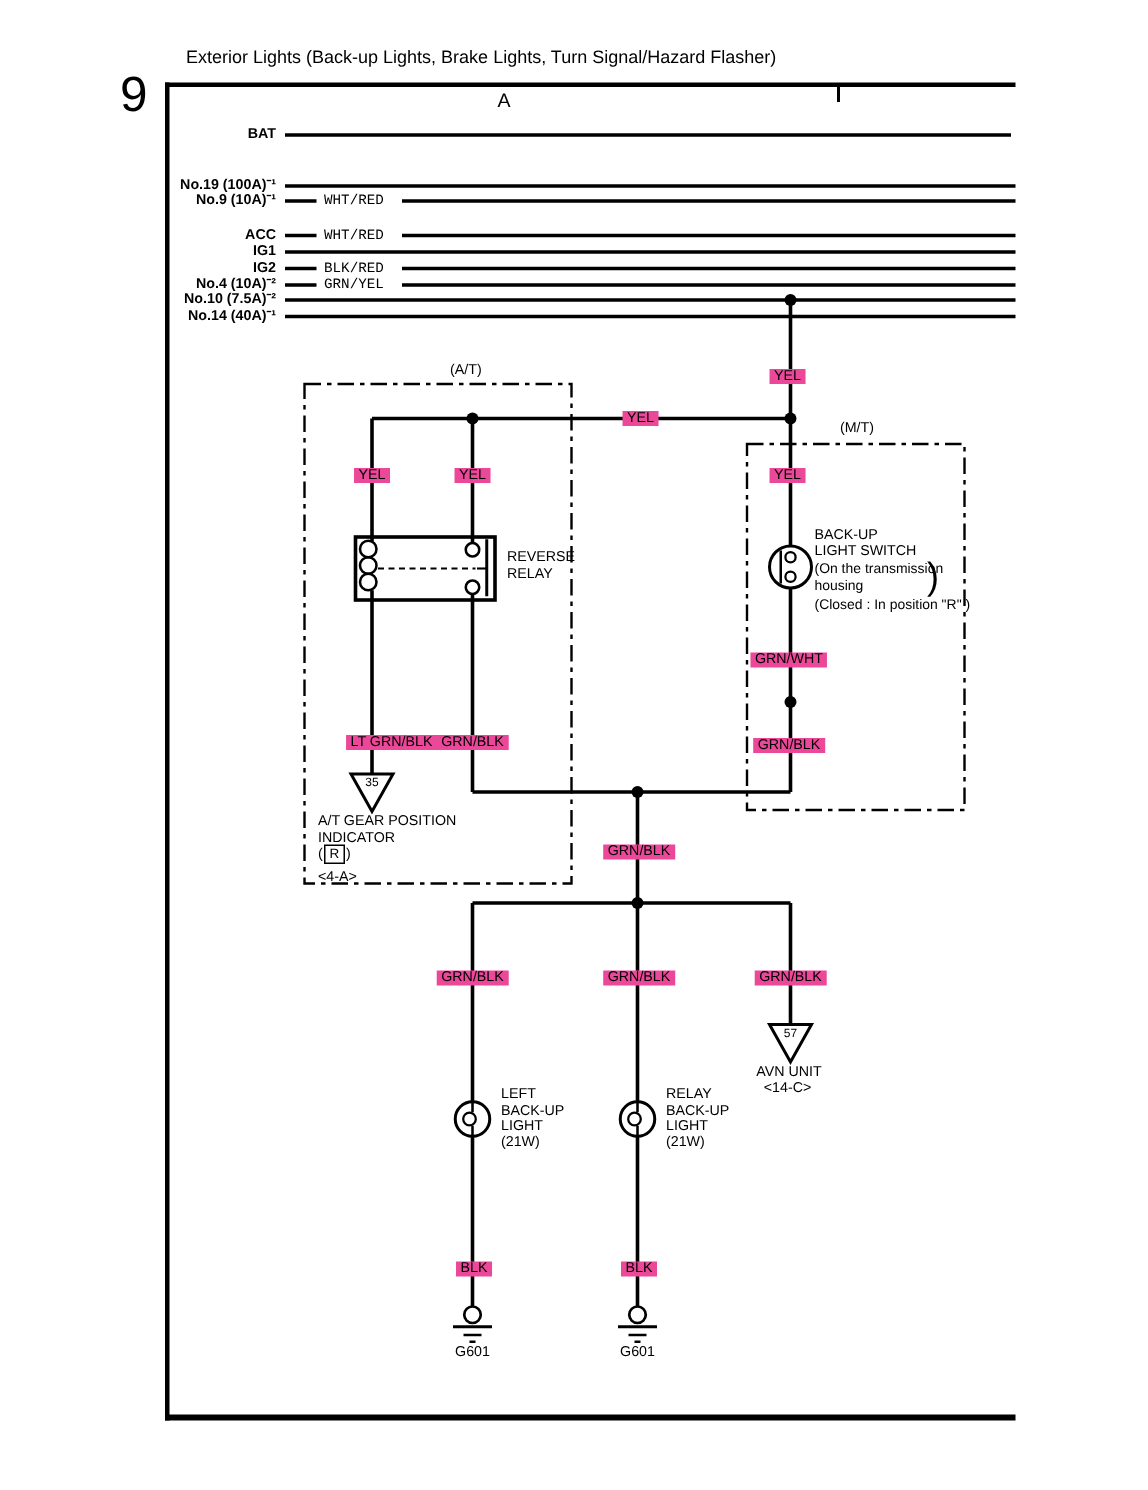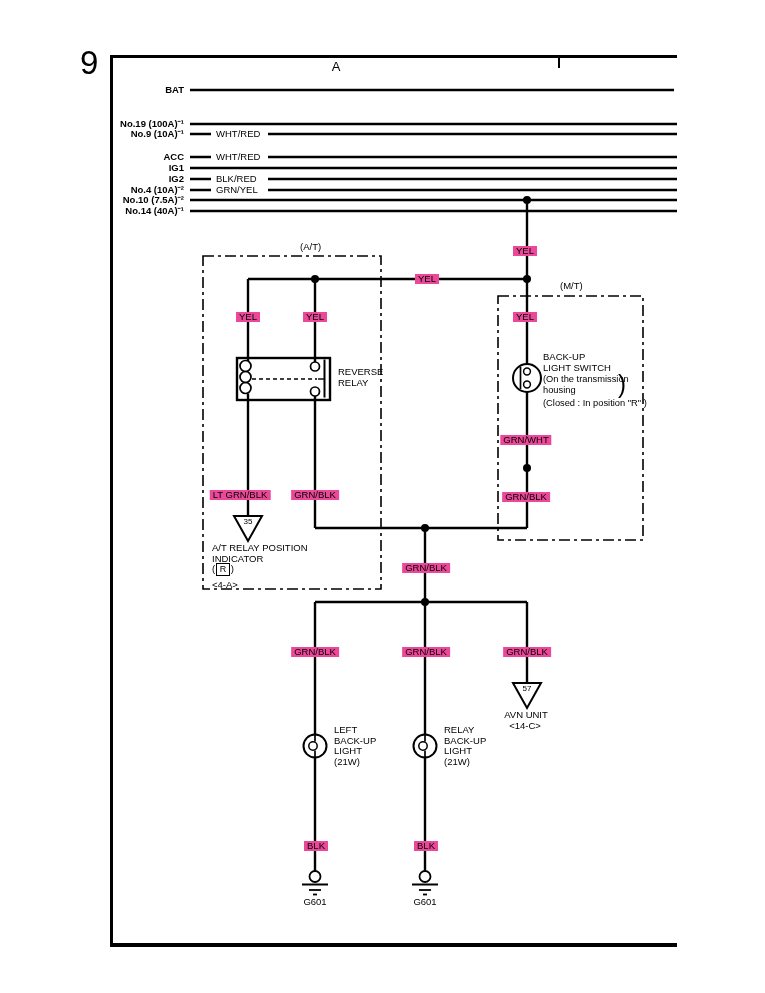--- a/index.html
+++ b/index.html
@@ -7,21 +7,21 @@
         font-family:"Liberation Sans",sans-serif;color:#000;}
   svg{position:absolute;left:0;top:0;}
   .lbl{position:absolute;font-size:9.5px;line-height:10px;white-space:pre-line;color:#000;}
   .ctr{transform:translateX(-50%);text-align:right;background:#ec4899;padding:0 3px;}
   .ctrn{transform:translateX(-50%);}
   .rt{text-align:left;}
   .title{position:absolute;left:124px;top:31px;font-size:12px;line-height:14px;}
   .pagenum{position:absolute;left:80px;top:45px;font-size:33px;line-height:36px;}
   .collbl{position:absolute;left:326px;top:59px;width:20px;text-align:center;font-size:13px;}
   .bus{position:absolute;left:60px;width:124px;text-align:right;font-size:9.5px;line-height:10px;font-weight:bold;}
-  .wirecolor{position:absolute;left:216px;font-size:9.5px;line-height:10px;}
+  .wirecolor{position:absolute;left:216px;font-size:9.5px;line-height:10px;font-family:Liberation Mono, monospace;}
   .comp{line-height:11px;}
   .note{font-size:9.3px;line-height:11px;}
   .bigparen{position:absolute;left:618px;top:371px;font-size:24px;line-height:28px;transform:scaleY(1.05);}
   .rbox{display:inline-block;border:1.2px solid #000;padding:0 2.5px;font-size:9px;line-height:11px;margin:0 1px;vertical-align:baseline;}
   .tnum{position:absolute;font-size:8px;line-height:9px;}
 </style>
 </head>
 <body>
 
 <div class="page">
@@ -120,20 +120,21 @@
       <path d="M313 894.5 H317" stroke-width="1.8"></path>
     </g>
     <g stroke="#000" fill="none">
       <circle cx="425" cy="876.5" r="5.5" stroke-width="1.8" fill="#ffffff"></circle>
       <path d="M412 884.5 H438" stroke-width="2"></path>
       <path d="M419 890 H431" stroke-width="1.8"></path>
       <path d="M423 894.5 H427" stroke-width="1.8"></path>
     </g>
   </svg>
 
+  <div class="title">Exterior Lights (Back-up Lights, Brake Lights, Turn Signal/Hazard Flasher)</div>
   <div class="pagenum">9</div>
   <div class="collbl">A</div>
 
   <div class="bus" style="top:85px">BAT</div>
   <div class="bus" style="top:119px">No.19 (100A)⁻¹</div>
   <div class="bus" style="top:129px">No.9 (10A)⁻¹</div>
   <div class="bus" style="top:152px">ACC</div>
   <div class="bus" style="top:163px">IG1</div>
   <div class="bus" style="top:174px">IG2</div>
   <div class="bus" style="top:185px">No.4 (10A)⁻²</div>
@@ -148,40 +149,40 @@
   <div class="lbl rt" style="left:300px;top:242px;width:82px">(A/T)</div>
   <div class="lbl rt" style="left:560px;top:281px;width:82px">(M/T)</div>
 
   <div class="lbl ctr" style="left:525px;top:246px">YEL</div>
   <div class="lbl ctr" style="left:427px;top:274px">YEL</div>
   <div class="lbl ctr" style="left:248px;top:312px">YEL</div>
   <div class="lbl ctr" style="left:315px;top:312px">YEL</div>
   <div class="lbl ctr" style="left:525px;top:312px">YEL</div>
   <div class="lbl ctr" style="left:526px;top:435px">GRN/WHT</div>
   <div class="lbl ctr" style="left:526px;top:492px">GRN/BLK</div>
-  <div class="lbl ctr" style="left:240px;top:490px">LT GRN/BLK</div>
+  <div class="lbl ctr" style="left:261px;top:490px">LT GRN/BLK</div>
   <div class="lbl ctr" style="left:315px;top:490px">GRN/BLK</div>
   <div class="lbl ctr" style="left:426px;top:563px">GRN/BLK</div>
   <div class="lbl ctr" style="left:315px;top:647px">GRN/BLK</div>
   <div class="lbl ctr" style="left:426px;top:647px">GRN/BLK</div>
   <div class="lbl ctr" style="left:527px;top:647px">GRN/BLK</div>
   <div class="lbl ctr" style="left:316px;top:841px">BLK</div>
   <div class="lbl ctr" style="left:426px;top:841px">BLK</div>
 
   <div class="lbl comp" style="left:338px;top:366px">REVERSE
 RELAY</div>
   <div class="lbl comp" style="left:543px;top:351px">BACK-UP
 LIGHT SWITCH</div>
   <div class="lbl note" style="left:543px;top:374px">(On the transmission
 housing</div>
   <div class="bigparen">)</div>
   <div class="lbl note" style="left:543px;top:398px">(Closed : In position "R" )</div>
 
   <div class="tnum ctrn" style="left:248px;top:517px">35</div>
-  <div class="lbl comp" style="left:212px;top:542px">A/T RELAY POSITION
+  <div class="lbl comp" style="left:212px;top:542px">A/T GEAR POSITION
 INDICATOR</div>
   <div class="lbl" style="left:212px;top:563px"><span>(</span><span class="rbox">R</span><span>)</span></div>
   <div class="lbl" style="left:212px;top:580px">&lt;4-A&gt;</div>
 
   <div class="tnum ctrn" style="left:527px;top:684px">57</div>
   <div class="lbl ctrn" style="left:526px;top:710px">AVN UNIT</div>
   <div class="lbl ctrn" style="left:525px;top:721px">&lt;14-C&gt;</div>
 
   <div class="lbl" style="left:334px;top:725px;line-height:10.5px">LEFT
 BACK-UP

